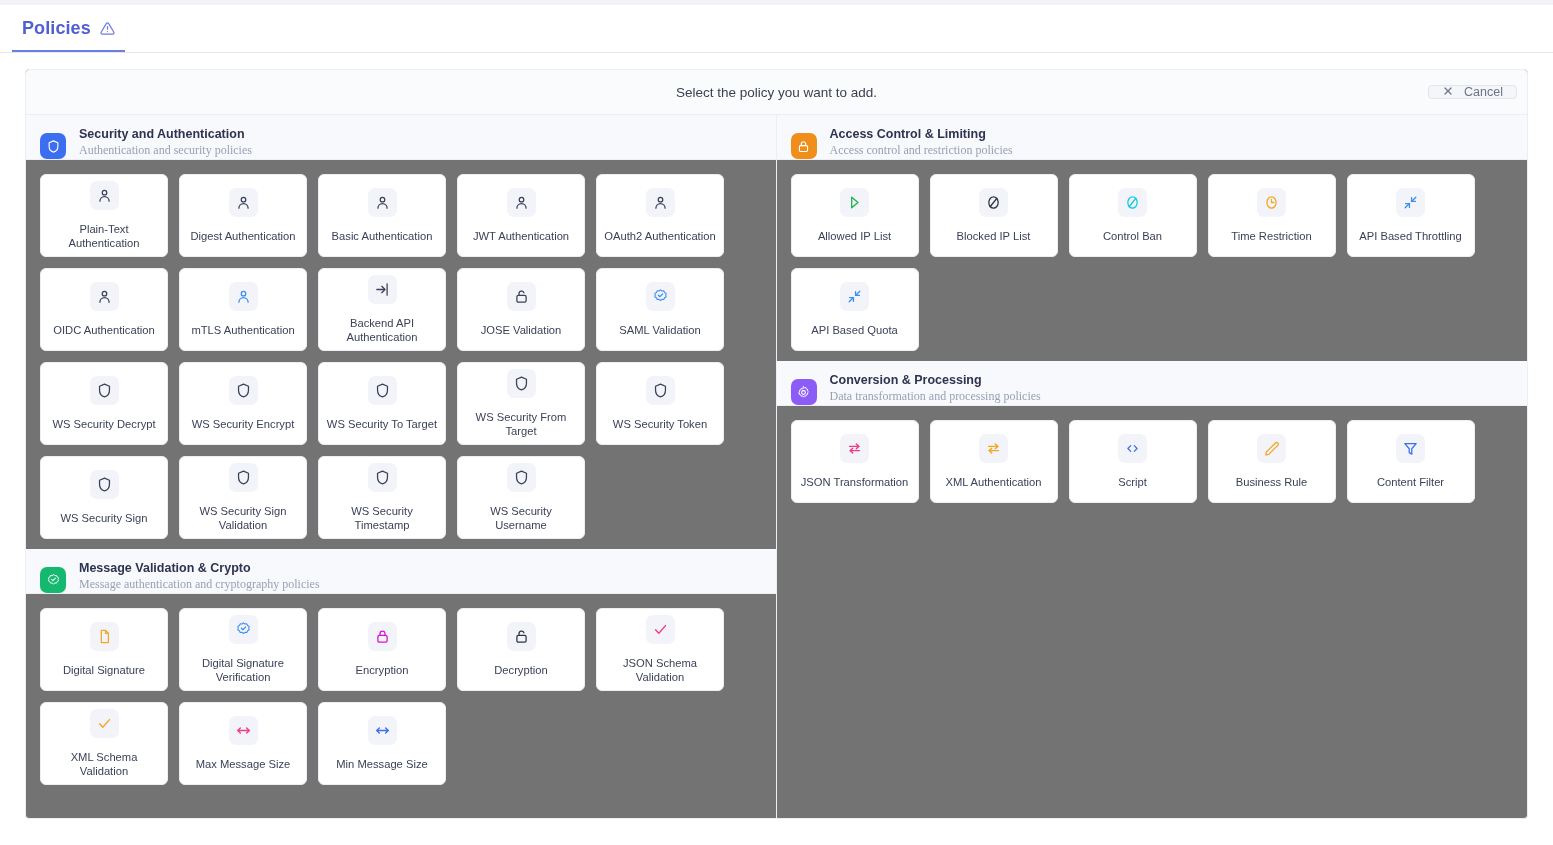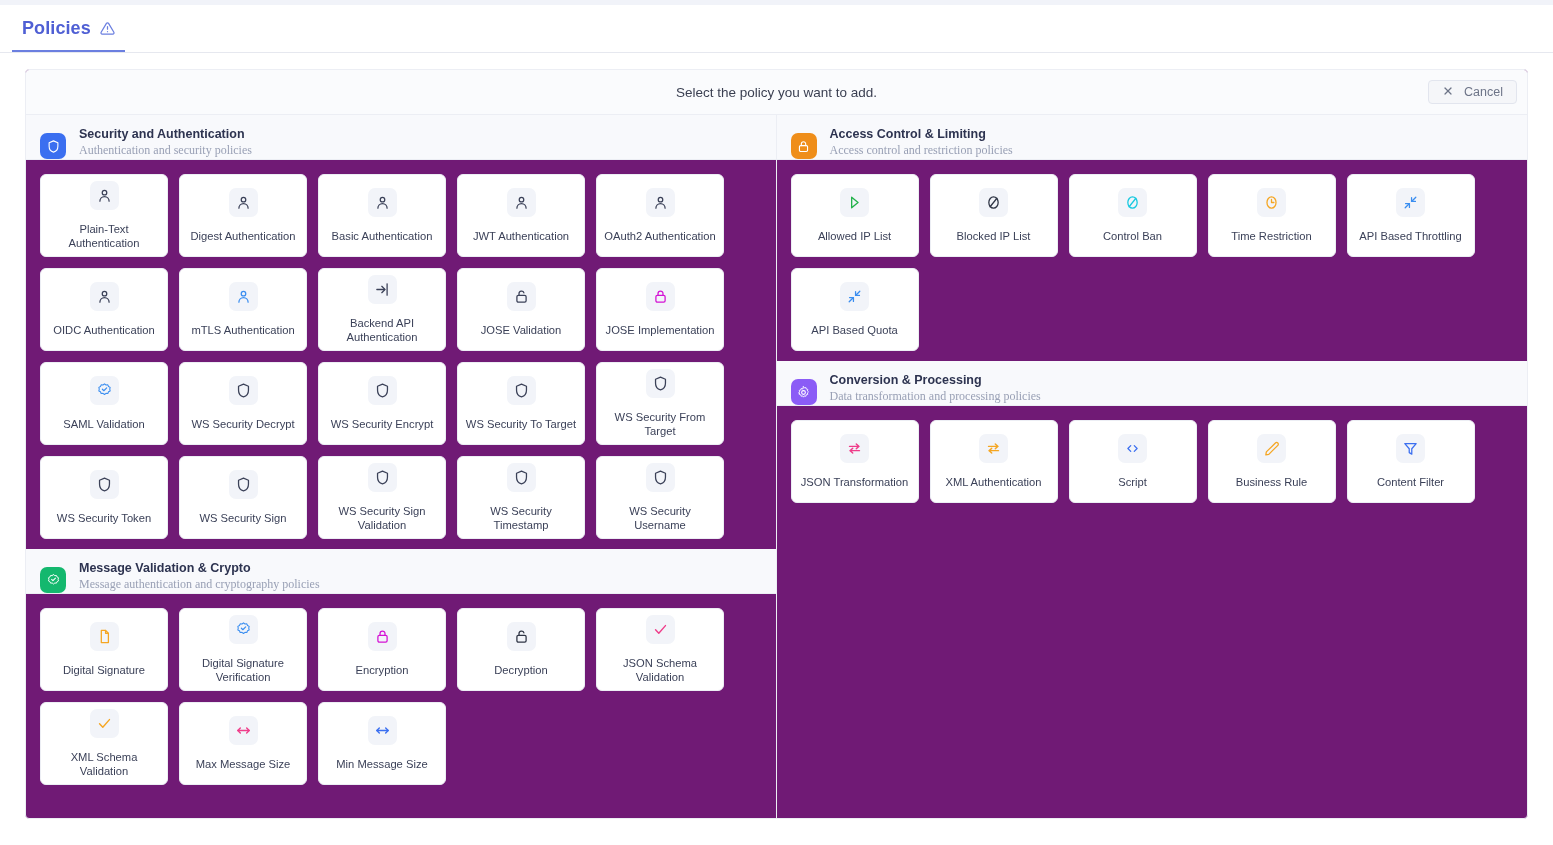--- a/index.html
+++ b/index.html
@@ -31,38 +31,38 @@
   }
   .tab-label {
     font-size: 18px; font-weight: 700; color: #4f5fd4; letter-spacing: .1px;
   }
   .warn-icon { display: flex; align-items: center; }
 
   
   .content {
     position: absolute; left: 25px; top: 69px;
     width: 1503px; height: 750px;
-    background: #701a75;
+    background: #737373;
     border: 1px solid #eceef4;
     border-radius: 4px;
     overflow: hidden;
   }
 
   .banner {
     height: 45px;
     background: #fafbfd;
     border-bottom: 1px solid #eceef4;
     display: flex; align-items: center; justify-content: center;
     position: relative;
   }
   .banner-text { font-size: 13.5px; color: #3a3f51; }
   .cancel-btn {
     position: absolute; right: 10px; top: 50%; transform: translateY(-50%);
     display: flex; align-items: center; gap: 10px;
-    height: 24px; padding: 0 13px;
+    height: 14px; padding: 0 13px;
     background: #f5f6f9;
     border: 1px solid #e2e5ee;
     border-radius: 4px;
     color: #6d7488; font-size: 12.5px;
     cursor: pointer;
   }
 
   
   .cols { display: flex; height: 705px; }
   .col {
@@ -240,29 +240,20 @@
               <div class="card-icon">
                 <svg width="17" height="17" viewBox="0 0 24 24" fill="none" stroke="#3b4158" stroke-width="1.8" stroke-linecap="round" stroke-linejoin="round">
                   <rect x="5.5" y="10.5" width="13" height="9.5" rx="2"></rect>
                   <path d="M8.5 10.5V7.8a3.5 3.5 0 0 1 6.9-.8"></path>
                 </svg>
               </div>
               <div class="card-label">JOSE Validation</div>
             </div>
             <div class="card">
               <div class="card-icon">
-                <svg width="17" height="17" viewBox="0 0 24 24" fill="none" stroke="#d413d4" stroke-width="1.8" stroke-linecap="round" stroke-linejoin="round">
-                  <rect x="5.5" y="10.5" width="13" height="9.5" rx="2"></rect>
-                  <path d="M8.5 10.5V7.8a3.5 3.5 0 0 1 7 0v2.7"></path>
-                </svg>
-              </div>
-              <div class="card-label">JOSE Implementation</div>
-            </div>
-            <div class="card">
-              <div class="card-icon">
                 <svg width="17" height="17" viewBox="0 0 24 24" fill="none" stroke="#3b8ef0" stroke-width="1.8" stroke-linecap="round" stroke-linejoin="round">
                   <path d="M12 2.6l2.1 1.6 2.6-.2 1 2.4 2.3 1.2-.6 2.5.6 2.5-2.3 1.2-1 2.4-2.6-.2L12 17.6l-2.1-1.6-2.6.2-1-2.4L4 12.6l.6-2.5L4 7.6l2.3-1.2 1-2.4 2.6.2z" stroke-width="1.5"></path>
                   <path d="M9 10.2l2.1 2.1 4-4" stroke-width="1.7"></path>
                 </svg>
               </div>
               <div class="card-label">SAML Validation</div>
             </div>
             <div class="card">
               <div class="card-icon">
                 <svg width="17" height="17" viewBox="0 0 24 24" fill="none" stroke="#3b4158" stroke-width="1.8" stroke-linecap="round" stroke-linejoin="round">

